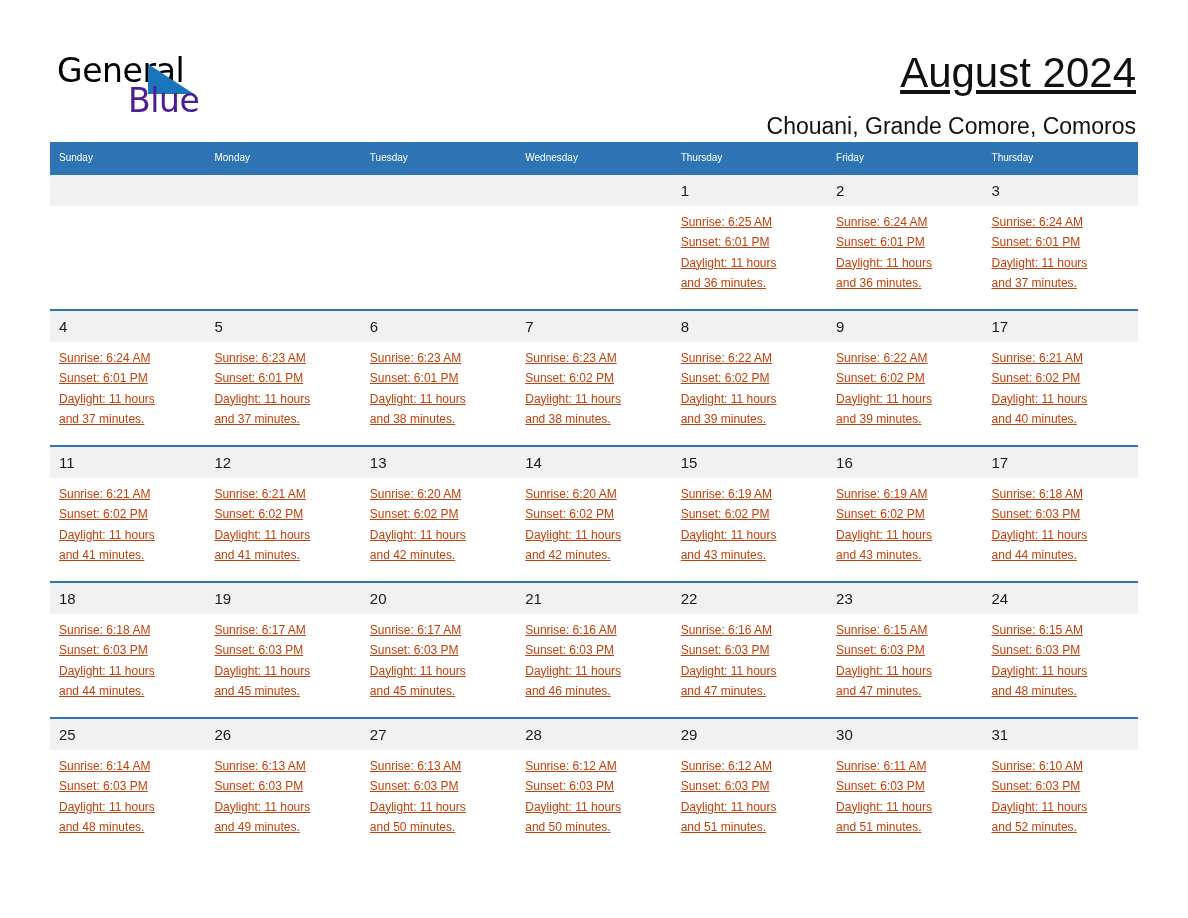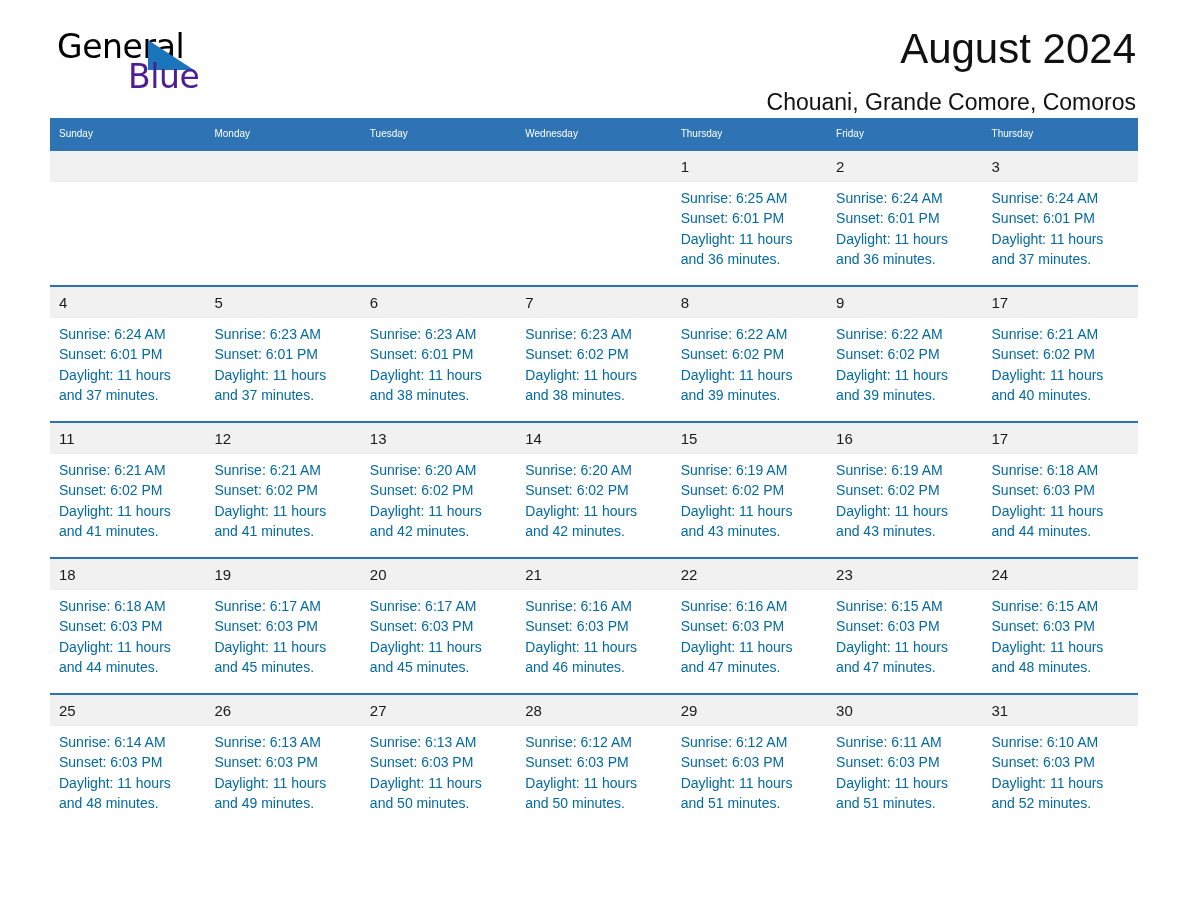--- a/index.html
+++ b/index.html
@@ -21,21 +21,21 @@
     height: 918px;
     box-sizing: border-box;
     padding: 0 50px;
   }
 
   
   .header {
     display: flex;
     align-items: flex-start;
     justify-content: space-between;
-    padding-top: 24px;
+    padding-top: 48px;
     height: 72px;
   }
   .logo {
     position: relative;
     width: 200px;
     height: 72px;
     user-select: none;
   }
   .logo-general {
     position: absolute;
@@ -72,20 +72,21 @@
     text-align: right;
     padding-right: 2px;
   }
   .month-title {
     font-size: 42px;
     line-height: 50px;
     font-weight: 400;
     color: #111111;
     letter-spacing: 0px;
     white-space: nowrap;
+    text-decoration: underline;
   }
   .location {
     margin-top: 14px;
     font-size: 23px;
     line-height: 28px;
     font-weight: 400;
     color: #111111;
     text-align: right;
     white-space: nowrap;
   }
@@ -127,23 +128,24 @@
     min-height: 18px;
   }
   .datenum.blank {
     color: transparent;
   }
   .daycell.blank .datenum {
     background: #f1f1f1;
   }
   .info {
     padding: 6px 10px 0 9px;
-    font-size: 14px;
+    font-size: 12px;
     line-height: 20.3px;
-    color: #0369a1;
+    color: #c2410c;
+    text-decoration: underline;
   }
   .info div { white-space: normal; }
 </style>
 </head>
 <body>
 
 <div class="page">
 
   <div class="header">
 

